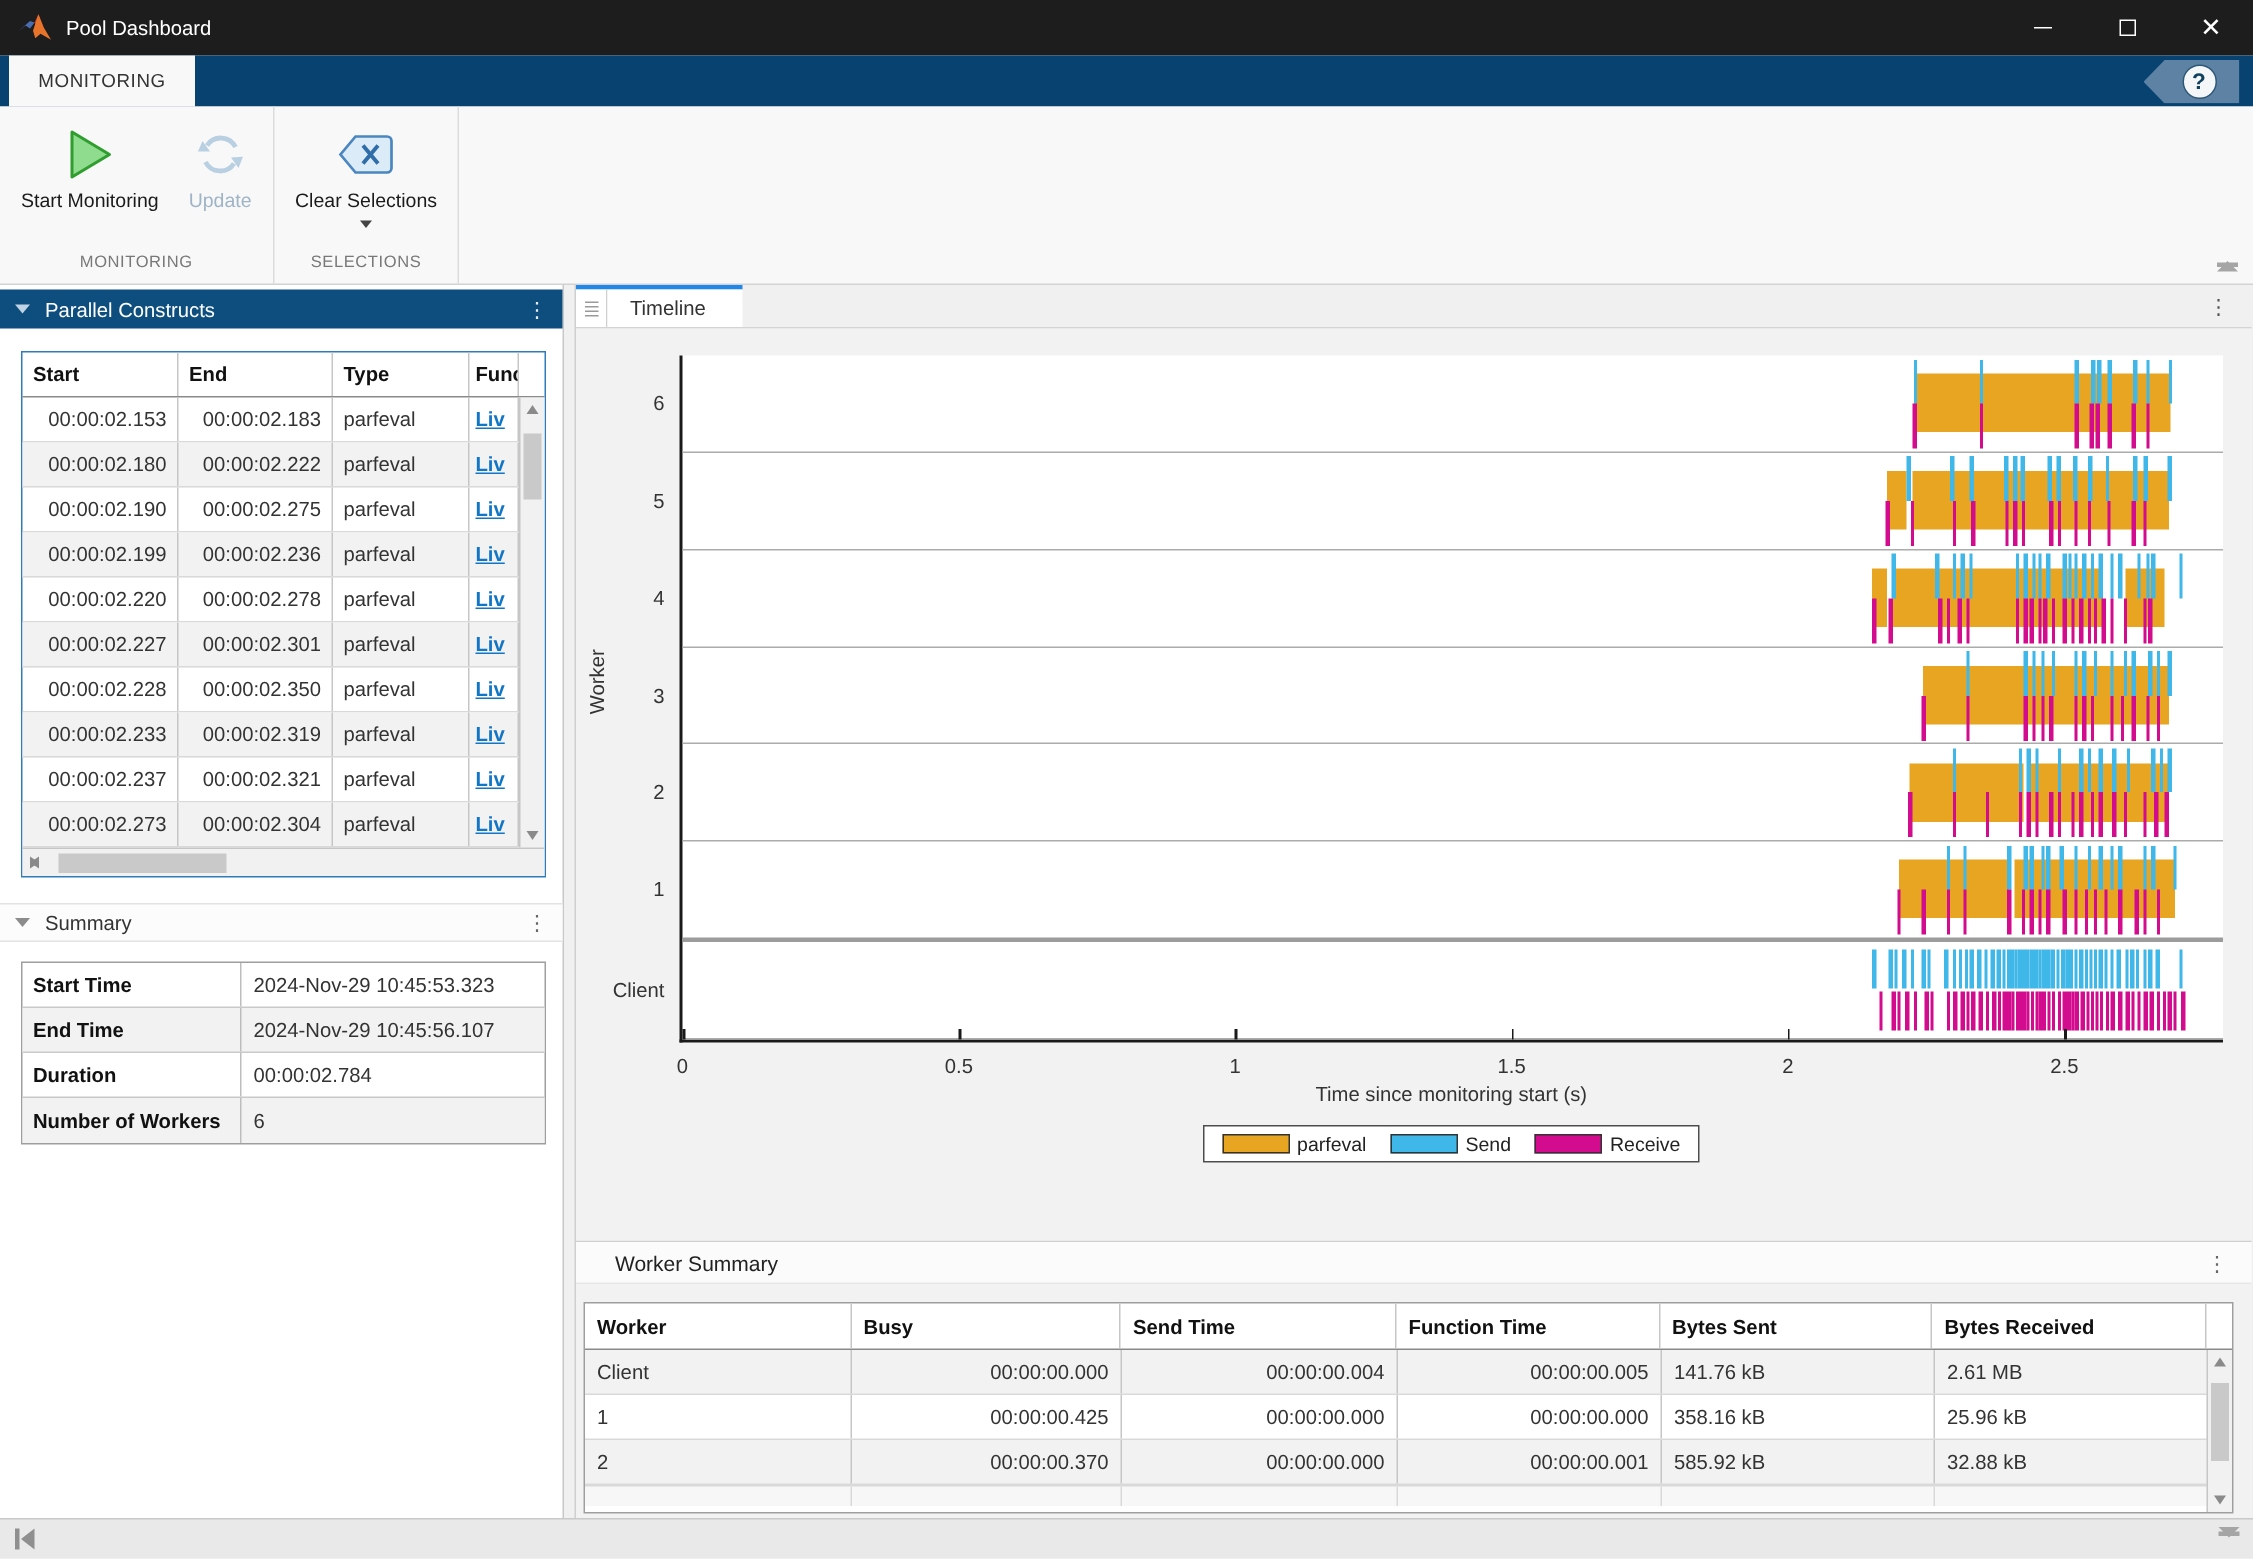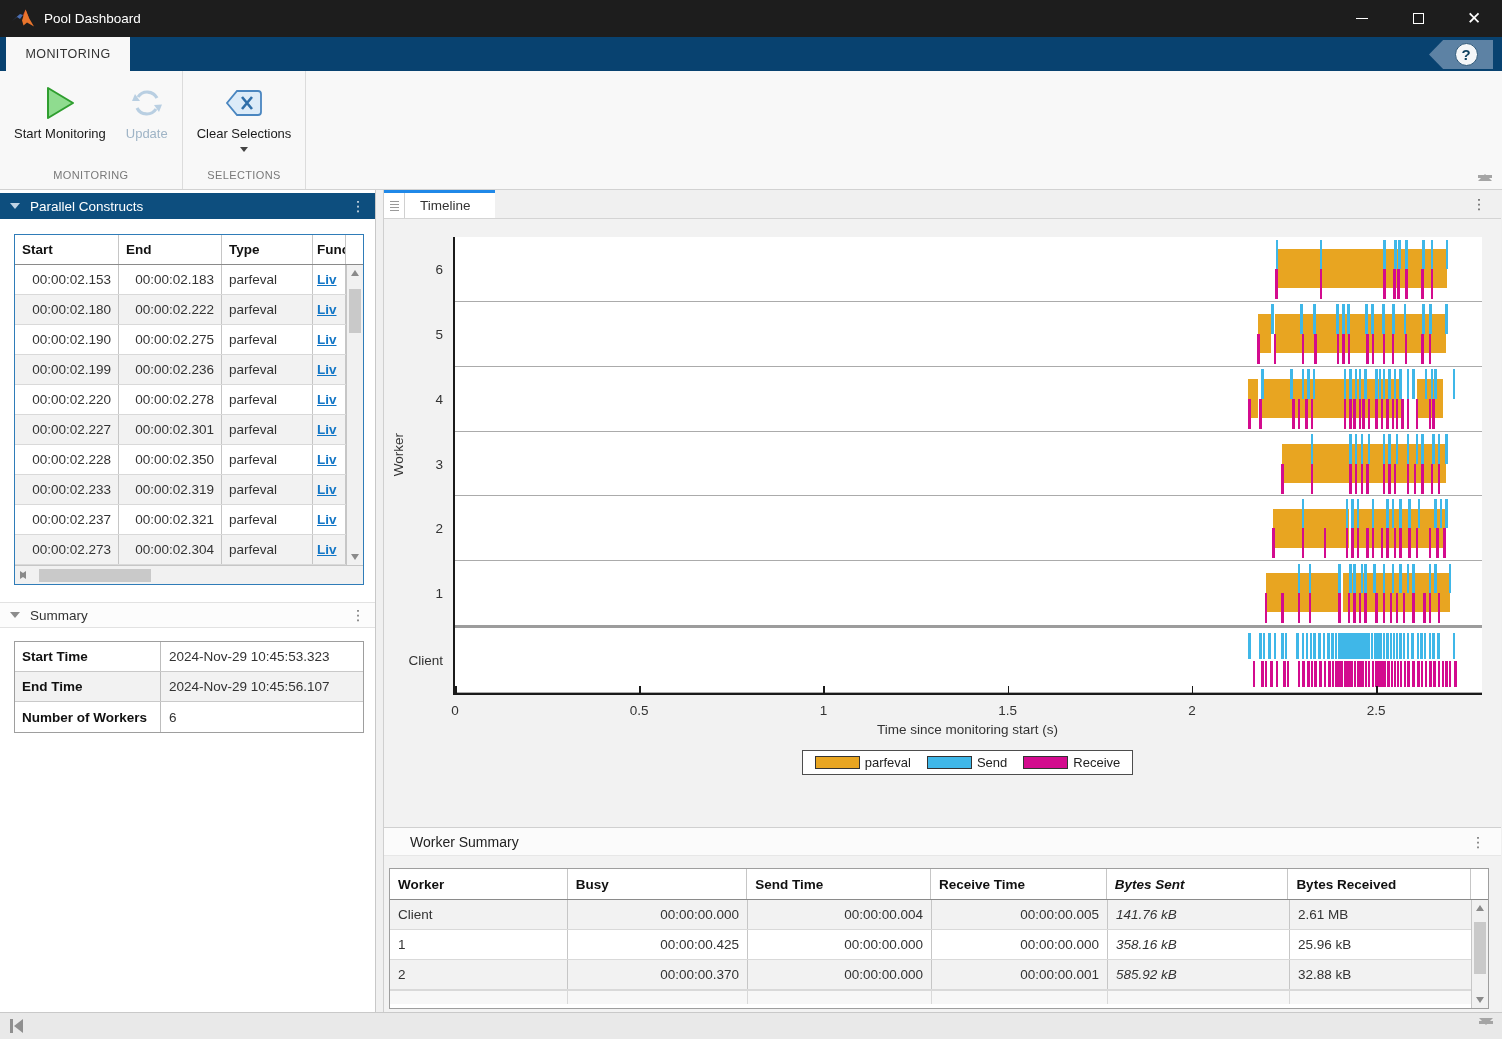--- a/index.html
+++ b/index.html
@@ -132,21 +132,21 @@
   .ws-header .ellipsis { color:#666; }
   .ws-table { margin:12px 12px 0 5px; width:1100px; height:141px; border:1px solid #9e9e9e; background:#fff;
     overflow:hidden; font-size:13.5px; position:relative; }
   .ws-row { display:flex; height:30px; border-bottom:1px solid #d9d9d9; color:#333; }
   .ws-head { height:31px; border-bottom:1px solid #8a8a8a; }
   .ws-head .tcell { font-weight:bold; color:#111; }
   .w-worker { width:178px; padding-left:8px; }
   .w-busy { width:180px; }
   .w-send { width:184px; }
   .w-recv { width:176px; }
-  .w-bsent { width:182px; padding-left:8px;font-style:italic; }
+  .w-bsent { width:182px; padding-left:8px; }
   .w-brecv { width:183px; padding-left:8px; }
   .w-sb { width:17px; border-right:none; }
   .num { justify-content:flex-end; padding-right:8px; }
   .ws-row:nth-child(odd):not(.ws-head) { background:#f2f2f2; }
   .ws-vsb { position:absolute; top:31px; bottom:0; right:0; width:17px; background:#f1f1f1; border-left:1px solid #c6c6c6; }
   .ws-vsb .vsb-thumb { top:22px; height:52px; }
   .ws-sliver { height:14px; border-top:1px solid #d9d9d9; background:#f7f7f7; display:flex; }
   .ws-sliver div { border-right:1px solid #d9d9d9; }
 
   
@@ -368,20 +368,24 @@
     </div>
 
     <div class="sum-table">
         <div class="srow">
           <div class="s-label">Start Time</div>
           <div class="s-value">2024-Nov-29 10:45:53.323</div>
         </div>
         <div class="srow">
           <div class="s-label">End Time</div>
           <div class="s-value">2024-Nov-29 10:45:56.107</div>
+        </div>
+        <div class="srow">
+          <div class="s-label">Duration</div>
+          <div class="s-value">00:00:02.784</div>
         </div>
         <div class="srow">
           <div class="s-label">Number of Workers</div>
           <div class="s-value">6</div>
         </div>
       </div>
   </div>
 
   <div class="splitter"></div>
 
@@ -752,21 +756,21 @@
     <div class="ws-header">
       <span>Worker Summary</span>
       <span class="ellipsis">⋮</span>
     </div>
 
     <div class="ws-table">
       <div class="ws-row ws-head">
         <div class="tcell w-worker">Worker</div>
         <div class="tcell w-busy num" style="justify-content:flex-start;padding-left:8px;">Busy</div>
         <div class="tcell w-send num" style="justify-content:flex-start;padding-left:8px;">Send Time</div>
-        <div class="tcell w-recv num" style="justify-content:flex-start;padding-left:8px;">Receive Time</div>
+        <div class="tcell w-recv num" style="justify-content:flex-start;padding-left:8px;">Function Time</div>
         <div class="tcell w-bsent">Bytes Sent</div>
         <div class="tcell w-brecv">Bytes Received</div>
         <div class="tcell w-sb"></div>
       </div>
       <div>
           <div class="ws-row">
             <div class="tcell w-worker">Client</div>
             <div class="tcell w-busy num">00:00:00.000</div>
             <div class="tcell w-send num">00:00:00.004</div>
             <div class="tcell w-recv num">00:00:00.005</div>

